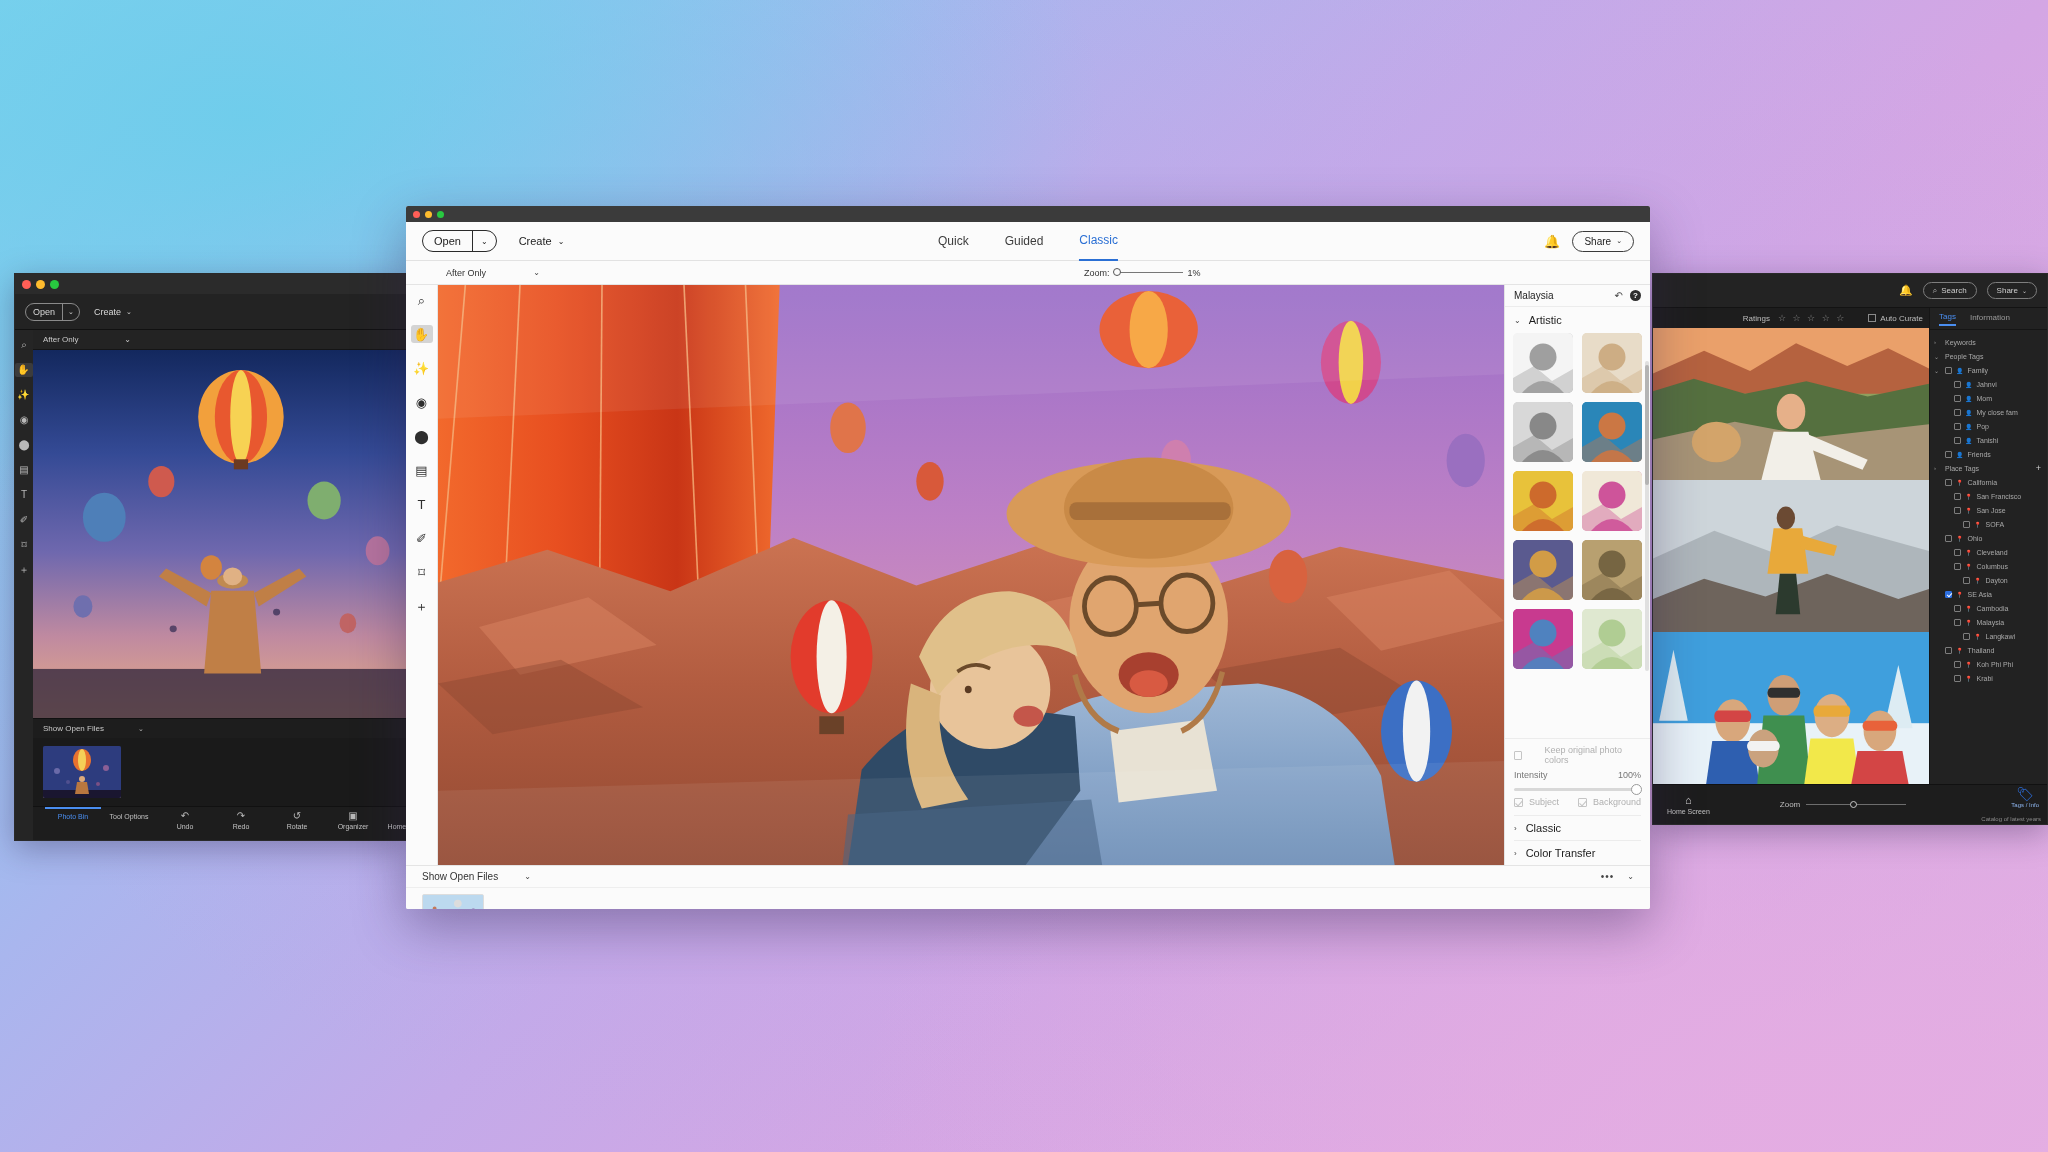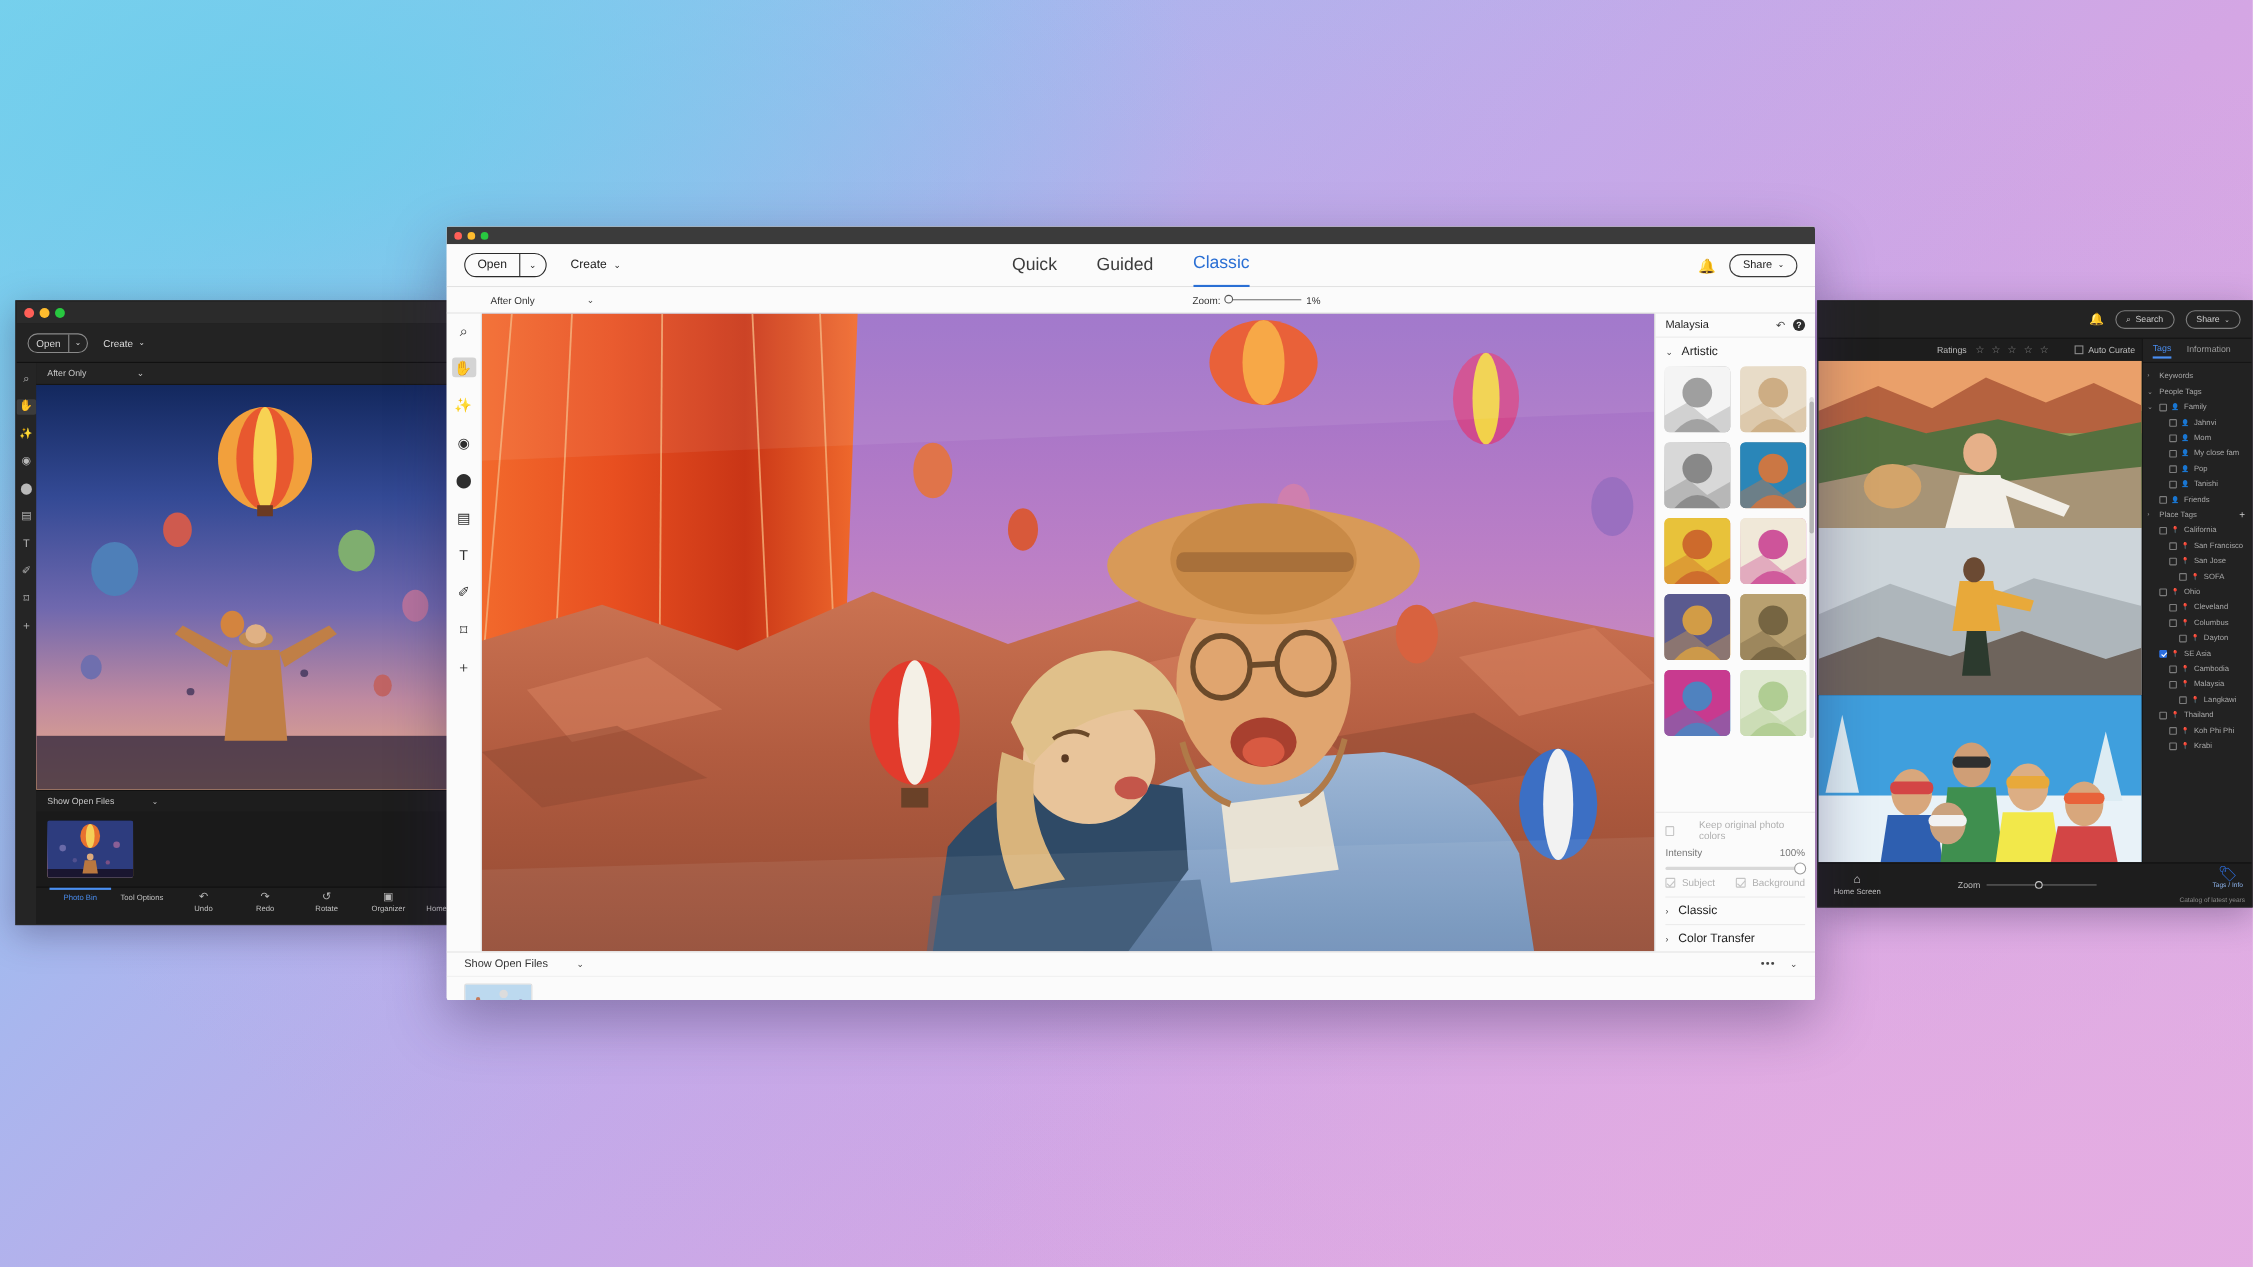--- a/index.html
+++ b/index.html
@@ -78,21 +78,21 @@
   #win-right .mid{display:flex;height:calc(100% - 34px - 40px);}
   #win-right .grid{flex:1;display:flex;flex-direction:column;position:relative;}
   #win-right .ratebar{height:20px;background:#1d1d1d;display:flex;align-items:center;justify-content:flex-end;gap:8px;padding:0 6px;font-size:8px;color:#bdbdbd;}
   .stars{letter-spacing:2px;color:#8a8a8a;font-size:9px;}
   .chk{width:8px;height:8px;border:1px solid #8a8a8a;display:inline-block;vertical-align:middle;}
   #win-right .photos{flex:1;display:flex;flex-direction:column;overflow:hidden;}
   .ph{flex:1;position:relative;overflow:hidden;}
   .ph1{background:linear-gradient(#f0a871 0%,#d68a5c 10%,#7e8f57 35%,#56733f 60%,#8a8460 80%,#b9a888 100%);}
   .ph2{background:linear-gradient(#d9dfe4 0%,#c8d0d8 30%,#a8b2b8 55%,#8d8078 75%,#6e645c 100%);}
   .ph3{background:linear-gradient(#2f8fd6 0%,#56b0e4 25%,#9ed0ef 45%,#cfe4f2 62%,#e8f1f7 100%);}
-  #win-right .sidepanel{width:100px;background:#222;border-left:1px solid #151515;display:flex;flex-direction:column;}
+  #win-right .sidepanel{width:118px;background:#222;border-left:1px solid #151515;display:flex;flex-direction:column;}
   .tabrow{height:22px;display:flex;align-items:center;gap:14px;padding:0 9px;border-bottom:1px solid #151515;}
   .tabrow .t{font-size:8px;color:#9b9b9b;padding-bottom:3px;}
   .tabrow .t.on{color:#4a8ef0;border-bottom:2px solid #4a8ef0;}
   .treewrap{flex:1;overflow:hidden;padding:5px 0;}
   .trow{display:flex;align-items:center;gap:4px;height:14px;font-size:7px;color:#a9a9a9;padding-left:4px;}
   .trow .tw{font-size:6px;color:#9b9b9b;width:7px;}
   .tcb{width:7px;height:7px;border:1px solid #7d7d7d;border-radius:1px;flex:none;}
   .tcb.on{background:#2d6fe0;border-color:#2d6fe0;position:relative;}
   .tcb.on:after{content:"";position:absolute;left:1.5px;top:0px;width:2px;height:4px;border:solid #fff;border-width:0 1px 1px 0;transform:rotate(42deg);}
   .tic{font-size:6px;color:#9b9b9b;}
@@ -115,21 +115,21 @@
   }
   #win-main .titlebar{height:16px;background:#3b3b3b;display:flex;align-items:center;}
   #win-main .titlebar .dot{width:7px;height:7px;}
   #win-main .menubar{height:39px;background:#fbfbfb;display:flex;align-items:center;padding:0 16px;position:relative;border-bottom:1px solid #e2e2e2;}
   .m-pill-open{display:flex;align-items:center;border:1px solid #2b2b2b;border-radius:13px;height:22px;overflow:hidden;}
   .m-pill-open .lbl{font-size:11px;color:#1d1d1d;padding:0 11px;}
   .m-pill-open .sep{width:1px;height:22px;background:#2b2b2b;}
   .m-pill-open .cv{font-size:8px;color:#1d1d1d;padding:0 8px;}
   .m-create{font-size:11px;color:#1d1d1d;margin-left:22px;display:flex;align-items:center;gap:6px;}
   .tabs{position:absolute;left:50%;transform:translateX(-50%);display:flex;gap:36px;height:39px;align-items:center;}
-  .tabs .tb{font-size:16px;color:#3c3c3c;height:39px;display:flex;align-items:center;}
+  .tabs .tb{font-size:12px;color:#3c3c3c;height:39px;display:flex;align-items:center;}
   .tabs .tb.on{color:#2a6fd4;border-bottom:2px solid #2a6fd4;}
   .hdr-right{margin-left:auto;display:flex;align-items:center;gap:12px;}
   .bell{font-size:13px;color:#2d6fe0;}
   .share-pill{display:flex;align-items:center;gap:5px;border:1px solid #3a3a3a;border-radius:13px;height:21px;padding:0 11px;font-size:10px;color:#1d1d1d;}
 
   #win-main .optbar{height:24px;background:#fbfbfb;display:flex;align-items:center;border-bottom:1px solid #e4e4e4;position:relative;}
   #win-main .optbar .leftpad{width:32px;}
   .view-drop{display:flex;align-items:center;justify-content:space-between;width:110px;font-size:9px;color:#333;padding-left:8px;}
   .zoomctl{position:absolute;left:678px;display:flex;align-items:center;gap:5px;}
   .zoomctl .zl{font-size:9px;color:#333;}

